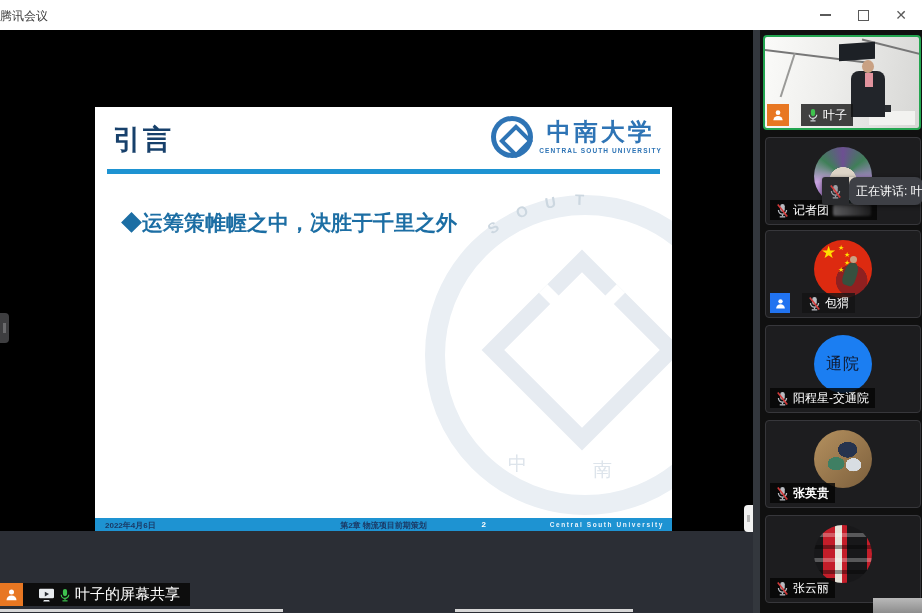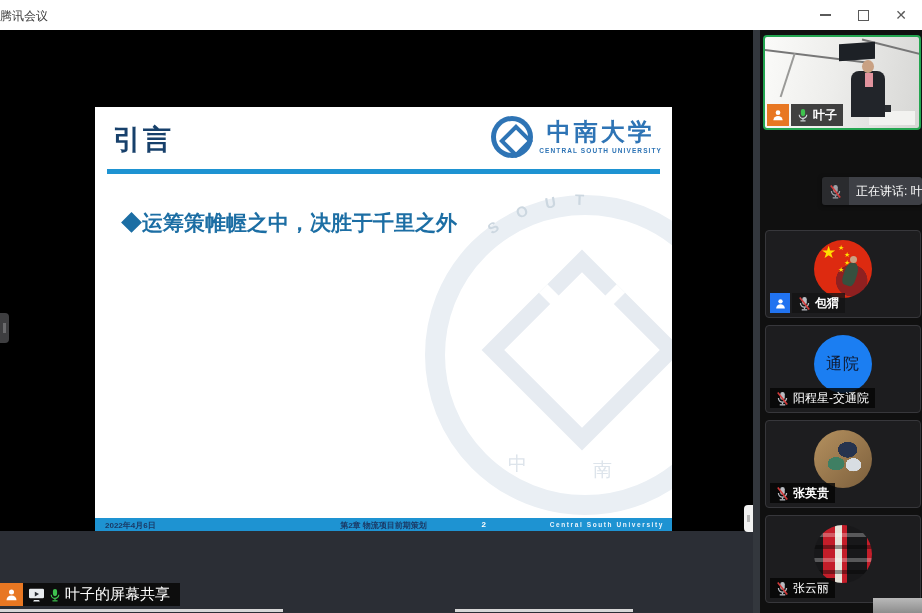--- a/index.html
+++ b/index.html
@@ -50,21 +50,21 @@
   
   .slide-footer{left:0;right:0;bottom:0;height:13px;background:#1e93d2;font-weight:bold;}
   .sf-date{left:10px;top:2px;font-size:8px;color:#1a3a66;}
   .sf-chapter{left:50%;transform:translateX(-50%);top:2px;font-size:8px;color:#1a3a66;white-space:nowrap;}
   .sf-page{left:67%;top:2px;font-size:8px;color:#fff;}
   .sf-univ{right:8px;top:3px;font-size:6.5px;color:#eaf4fc;letter-spacing:1.6px;white-space:nowrap;}
 
   
   .sharebar{left:0;top:553px;height:23px;display:flex;align-items:stretch;}
   .badge-orange{width:23px;background:#e87722;display:flex;align-items:center;justify-content:center;}
-  .sb-label{background:#0d0d0d;display:flex;align-items:center;gap:4px;padding:0 10px 0 5px;}
+  .sb-label{background:#0d0d0d;display:flex;align-items:center;gap:4px;padding:0 10px 0 15px;}
   .sb-text{color:#fff;font-size:15px;}
 
   
   .sidebar{left:753px;top:30px;width:169px;height:583px;background:#101010;}
   .divider{left:0;top:0;width:7px;height:583px;background:#33373d;}
   .handle{left:-9px;top:475px;width:9px;height:27px;background:#f1f1f1;border-radius:4px 0 0 4px;cursor:pointer;}
   .handle i{display:block;width:3px;height:7px;margin:10px auto;background:#b8b8b8;}
   .tile{left:12px;width:154px;height:86px;background:#1d1d1f;border:1px solid #37373b;
     border-radius:4px;cursor:pointer;}
   .tile-video{left:10px;top:5px;width:154px;height:91px;border:2px solid #23a550;border-radius:4px;
@@ -97,35 +97,35 @@
     radial-gradient(13px 11px at 68% 60%, #d8dde2 60%, rgba(0,0,0,0) 61%),
     linear-gradient(135deg,#b5915f,#7c5f3c);}
   .av-plaid{background:
     repeating-linear-gradient(0deg, rgba(0,0,0,0) 0 9px, rgba(0,0,0,.38) 9px 13px,
       rgba(0,0,0,0) 13px 21px, rgba(255,255,255,.28) 21px 25px),
     repeating-linear-gradient(90deg,#18181a 0 9px,#c41e2a 9px 21px,#e8e4da 21px 28px,
       #c41e2a 28px 33px,#18181a 33px 44px);}
   .label{left:4px;bottom:4px;display:inline-flex;align-items:center;gap:4px;
     background:rgba(5,5,5,.82);height:20px;padding:0 6px;}
   .label-name{color:#fff;font-size:12px;white-space:nowrap;}
-  .label-row{left:2px;bottom:2px;display:flex;align-items:center;gap:2px;font-weight:bold;}
+  .label-row{left:2px;bottom:2px;display:flex;align-items:center;gap:12px;}
   .badge-sq{width:22px;height:22px;display:flex;align-items:center;justify-content:center;}
   .bg-orange{background:#e87722;}
   .bg-blue{background:#2173f0;}
   .label-dark{display:inline-flex;align-items:center;gap:4px;background:rgba(20,20,20,.8);
     height:22px;padding:0 6px;}
   .smear{width:38px;height:12px;background:linear-gradient(90deg,rgba(160,160,165,.55),rgba(110,110,115,.2));
     filter:blur(1px);border-radius:2px;}
 
   
   .tooltip{left:69px;top:147px;width:100px;height:28px;display:flex;z-index:9;
     border-radius:3px;overflow:hidden;box-shadow:0 1px 4px rgba(0,0,0,.5);}
   .tt-icon{width:27px;background:#2a2b2e;display:flex;align-items:center;justify-content:center;flex:0 0 auto;}
   .tt-text{background:#3e4046;color:#fff;font-size:12px;display:flex;align-items:center;
-    padding-left:7px;white-space:nowrap;flex:1 1 auto;}
+    padding-left:7px;white-space:nowrap;flex:1 1 auto;border-radius:8px;}
 
   .corner-frag{left:873px;top:598px;width:49px;height:15px;
     background:linear-gradient(#b9b9b9,#8d8d8d);}
 </style>
 </head>
 <body>
 
 <div class="abs titlebar">
   <div class="abs tb-title">腾讯会议</div>
   <div class="abs tb-controls">
@@ -235,20 +235,34 @@
             <rect x="5.2" y="1" width="5.6" height="9.5" rx="2.8" fill="#3ec24e"></rect>
             <path d="M3 8.5a5 5 0 0 0 10 0" fill="none" stroke="#cfd3d8" stroke-width="1.6"></path>
             <line x1="8" y1="13.8" x2="8" y2="16" stroke="#cfd3d8" stroke-width="1.6"></line>
             <line x1="4.6" y1="16.8" x2="11.4" y2="16.8" stroke="#cfd3d8" stroke-width="1.6"></line>
           </svg>
         <span class="label-name">叶子</span>
       </div>
     </div>
   </div>
 
+  <div class="abs tile" style="top:107px;">
+    <div class="abs avatar av-cat"></div>
+    <div class="abs label">
+      <svg width="13" height="15" viewBox="0 0 16 18">
+          <rect x="5.2" y="1" width="5.6" height="9.5" rx="2.8" fill="#b9bcc2"></rect>
+          <path d="M3 8.5a5 5 0 0 0 10 0" fill="none" stroke="#b9bcc2" stroke-width="1.6"></path>
+          <line x1="8" y1="13.8" x2="8" y2="16" stroke="#b9bcc2" stroke-width="1.6"></line>
+          <line x1="4.6" y1="16.8" x2="11.4" y2="16.8" stroke="#b9bcc2" stroke-width="1.6"></line>
+          <line x1="2.2" y1="1.6" x2="13.8" y2="16.4" stroke="#d23b3b" stroke-width="2"></line>
+        </svg>
+      <span class="label-name">记者团</span>
+      <span class="smear"></span>
+    </div>
+  </div>
 
   <div class="abs tooltip">
     <div class="tt-icon">
       <svg width="13" height="15" viewBox="0 0 16 18">
           <rect x="5.2" y="1" width="5.6" height="9.5" rx="2.8" fill="#9ea2a8"></rect>
           <path d="M3 8.5a5 5 0 0 0 10 0" fill="none" stroke="#9ea2a8" stroke-width="1.6"></path>
           <line x1="8" y1="13.8" x2="8" y2="16" stroke="#9ea2a8" stroke-width="1.6"></line>
           <line x1="4.6" y1="16.8" x2="11.4" y2="16.8" stroke="#9ea2a8" stroke-width="1.6"></line>
           <line x1="2.2" y1="1.6" x2="13.8" y2="16.4" stroke="#d23b3b" stroke-width="2"></line>
         </svg>

